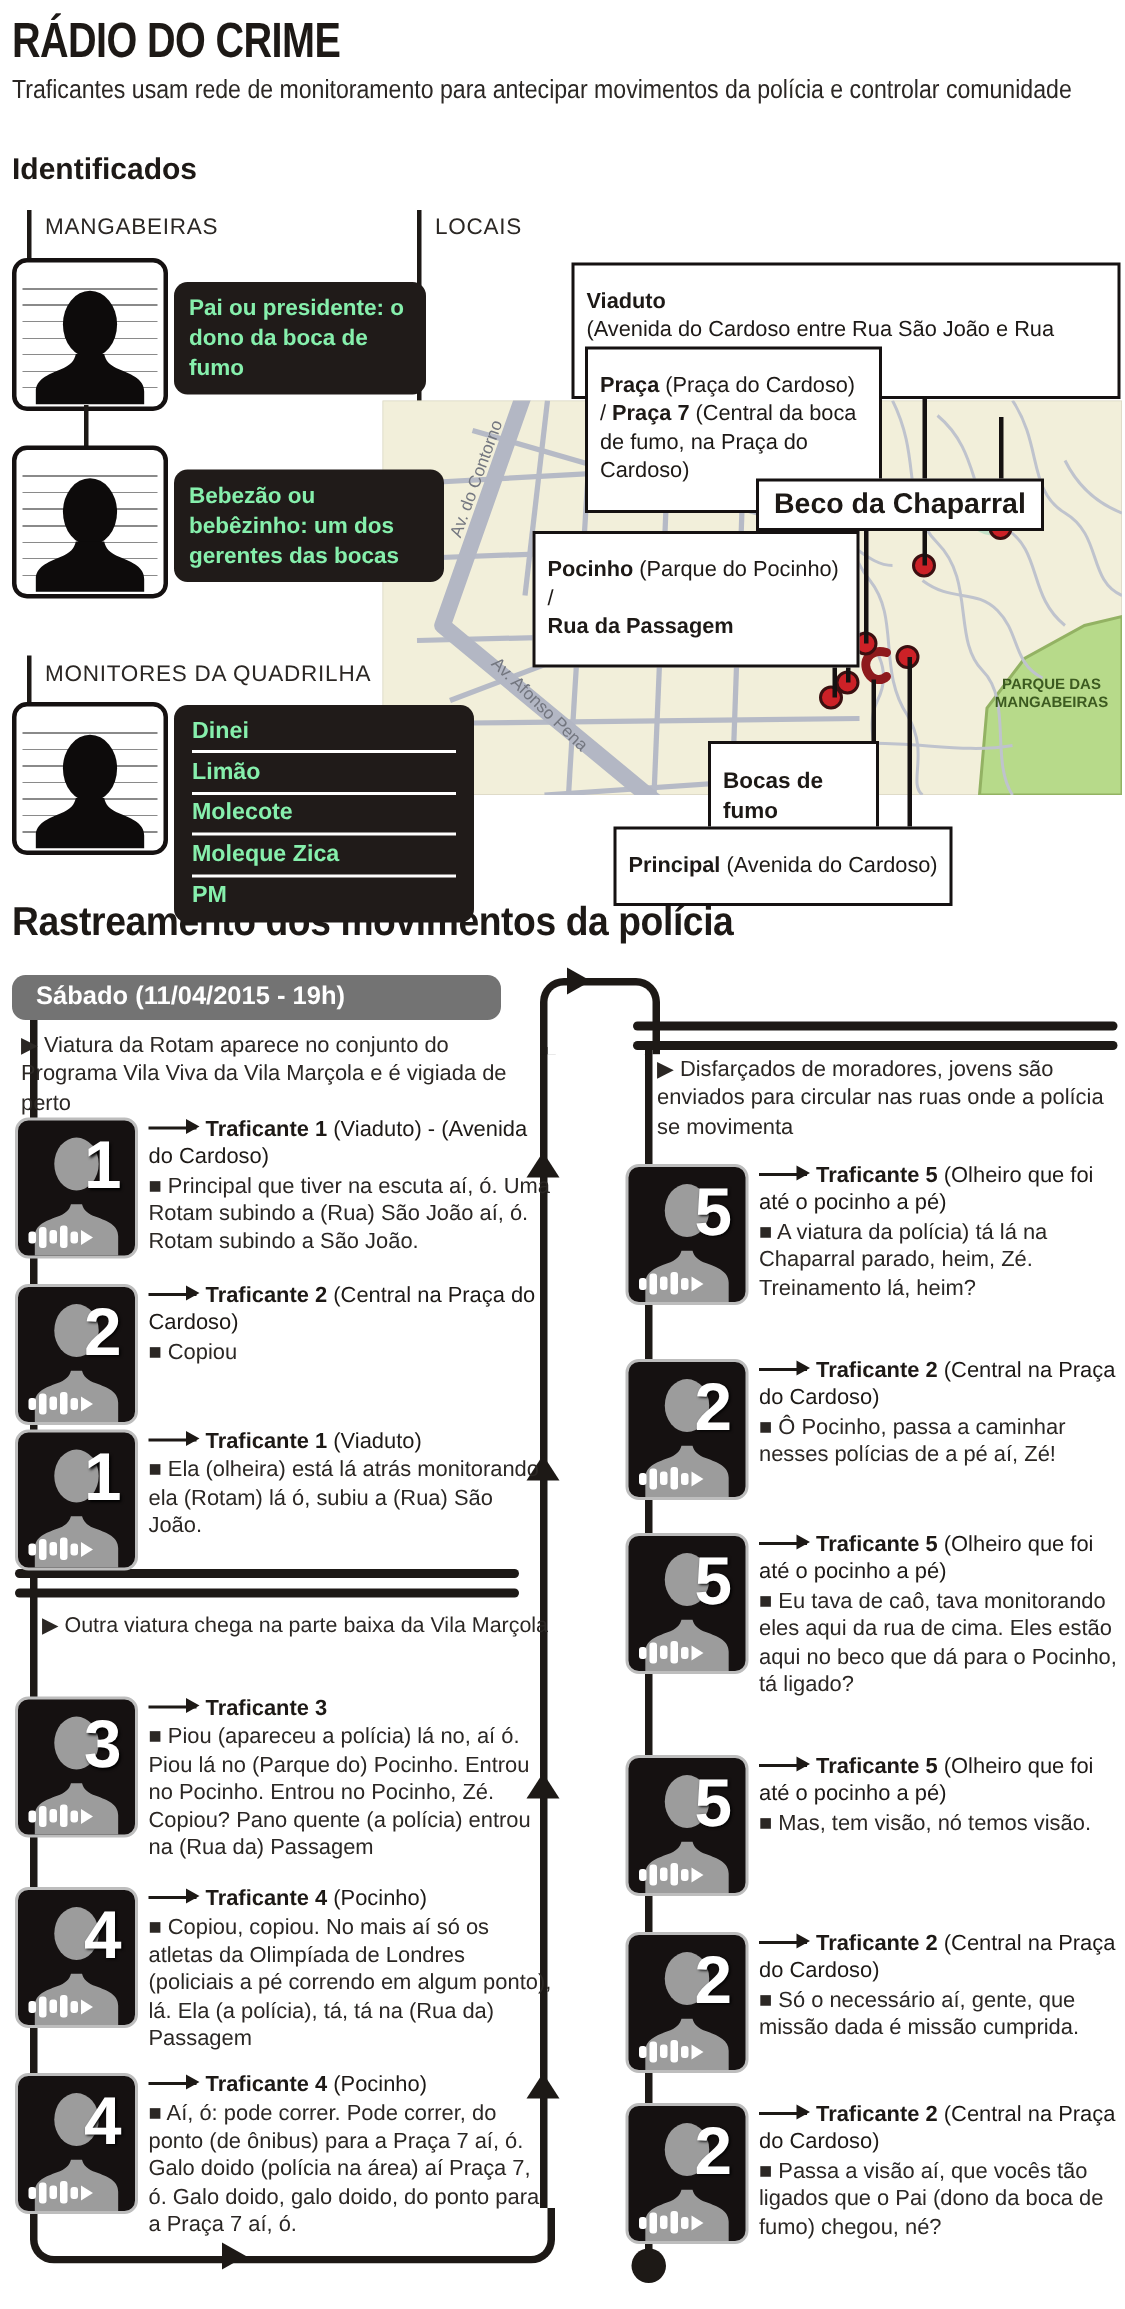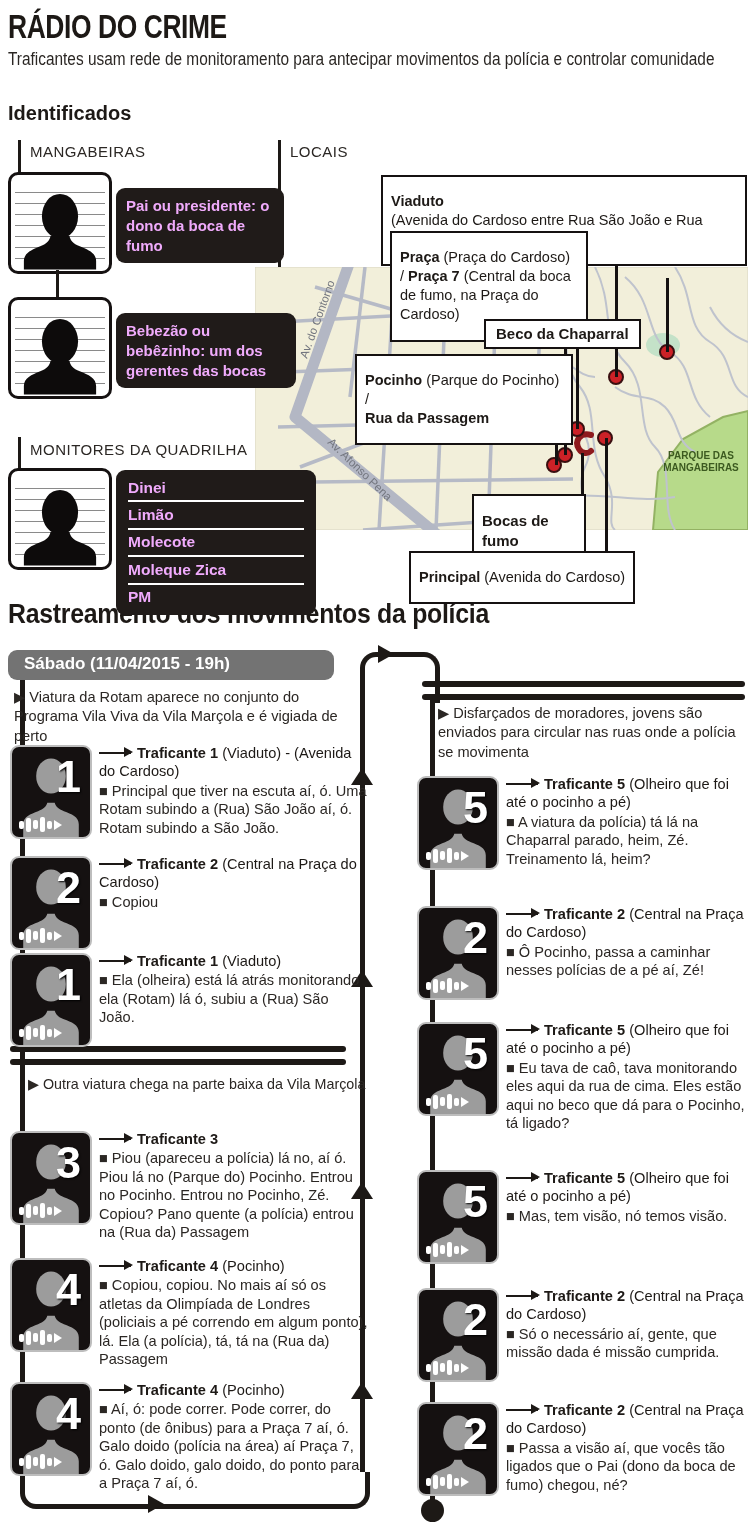--- a/index.html
+++ b/index.html
@@ -12,21 +12,21 @@
   .h2{font-size:20px;font-weight:700}
   .h2big{font-size:27px;font-weight:700;letter-spacing:-.3px;transform:scaleX(.92);transform-origin:0 50%;white-space:nowrap}
   .seclbl{font-size:15px;letter-spacing:.5px;color:#2b2724}
   .tick{position:absolute;width:2.5px;background:#1d1916}
   
   .mug{position:absolute;width:98px;height:96px;border:3px solid #151111;border-radius:10px;background:#fff;overflow:hidden}
   .mlines{position:absolute;left:4px;right:4px;top:7px;bottom:4px;
           background:repeating-linear-gradient(to bottom,transparent 0 10px,#8a8a8a 10px 11px)}
   .msil{position:absolute;bottom:-2px;left:6px;width:86px;height:86px;fill:#0d0b0b}
   
-  .cap{position:absolute;background:#201b19;color:#f0abfc;font-weight:700;font-size:15px;line-height:1.32;border-radius:9px;padding:8px 10px;z-index:3}
+  .cap{position:absolute;background:#201b19;color:#86efac;font-weight:700;font-size:15px;line-height:1.32;border-radius:9px;padding:8px 10px;z-index:3}
   .nm{font-size:15.5px;padding:2.5px 0;border-bottom:2px solid #fff}
   .nm.last{border-bottom:none}
   
   #map{position:absolute;left:255px;top:267px;width:493px;height:263px;z-index:0}
   .leader{position:absolute;width:2.5px;background:#151111;z-index:1}
   .mbox{position:absolute;background:#fff;border:2px solid #151111;padding:15px 8px;font-size:14.5px;line-height:1.32;z-index:2}
   .mbox b{font-weight:700}
   
   .tl{position:absolute;background:#1d1916;z-index:0}
   .tlb{position:absolute;border:0 solid #1d1916;z-index:0}
@@ -165,21 +165,21 @@
   <div class="leader" style="left:581px;top:453px;height:42px"></div>
   <div class="leader" style="left:605px;top:438px;height:114px"></div>
 
   <div class="mbox" style="left:381px;top:175px;width:346px">
     <b style="display:block">Viaduto</b>
     <span>(Avenida do Cardoso entre Rua São João e Rua Capivari)</span>
   </div>
   <div class="mbox" style="left:390px;top:231px;width:178px">
     <b>Praça</b><span> (Praça do Cardoso) / </span><b>Praça 7</b><span> (Central da boca de fumo, na Praça do Cardoso)</span>
   </div>
-  <div class="mbox" style="left:484px;top:319px;font-size:15px;padding:3px 10px">
+  <div class="mbox" style="left:504px;top:319px;font-size:19px;padding:3px 10px">
     <b>Beco da Chaparral</b>
   </div>
   <div class="mbox" style="left:355px;top:354px;width:198px">
     <b>Pocinho</b><span> (Parque do Pocinho) /</span><br>
     <b>Rua da Passagem</b>
   </div>
   <div class="mbox" style="left:472px;top:494px;width:94px">
     <b style="display:block;font-size:15px">Bocas de fumo</b>
     <span>RDA e GDI</span>
   </div>

